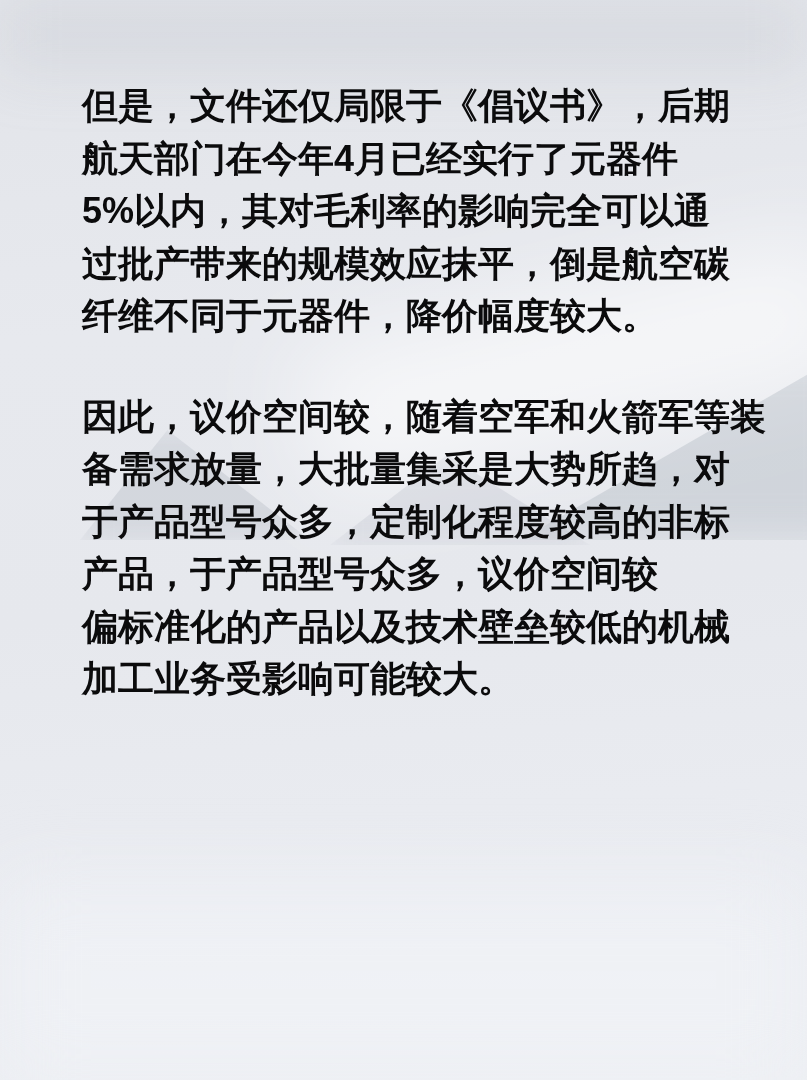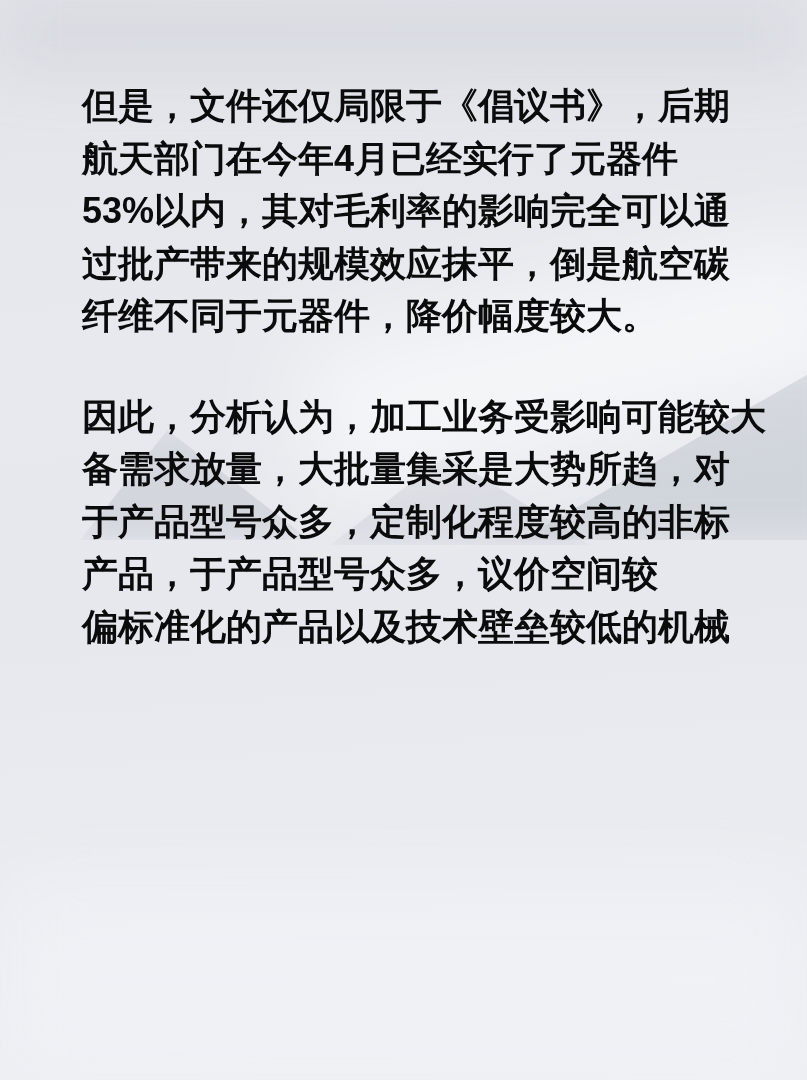--- a/index.html
+++ b/index.html
@@ -100,27 +100,28 @@
   <div class="tex ridge-right"></div>
   <div class="tex peak-left"></div>
   <div class="tex peak-mid"></div>
   <div class="tex bottom-glow"></div>
 
   <div class="text-block">
 
     <div class="paragraph">
       <div class="line">但是，文件还仅局限于《倡议书》，后期</div>
       <div class="line">航天部门在今年4月已经实行了元器件</div>
-      <div class="line">53%以内，其对毛利率的影响完全可以通</div>
+      <div class="line">5%以内，其对毛利率的影响完全可以通</div>
       <div class="line">过批产带来的规模效应抹平，倒是航空碳</div>
       <div class="line">纤维不同于元器件，降价幅度较大。</div>
     </div>
 
     <div class="paragraph">
-      <div class="line">因此，分析认为，加工业务受影响可能较大</div>
+      <div class="line">因此，议价空间较，随着空军和火箭军等装</div>
       <div class="line">备需求放量，大批量集采是大势所趋，对</div>
       <div class="line">于产品型号众多，定制化程度较高的非标</div>
       <div class="line">产品，于产品型号众多，议价空间较</div>
       <div class="line">偏标准化的产品以及技术壁垒较低的机械</div>
+      <div class="line">加工业务受影响可能较大。</div>
     </div>
 
   </div>
 </div>
 
 </body></html>

